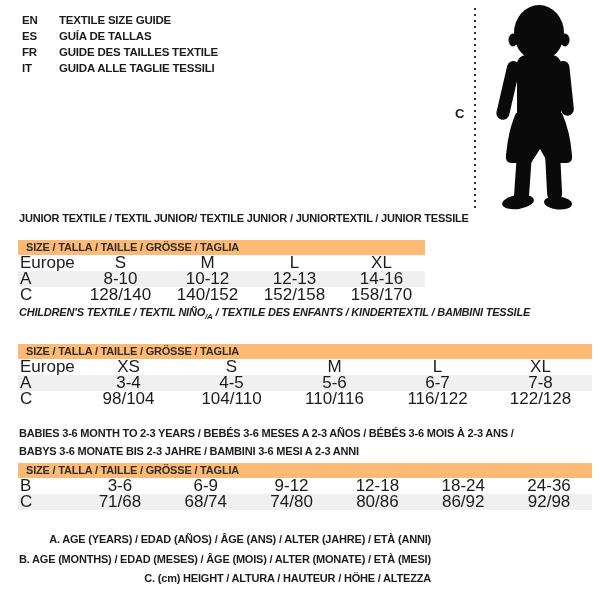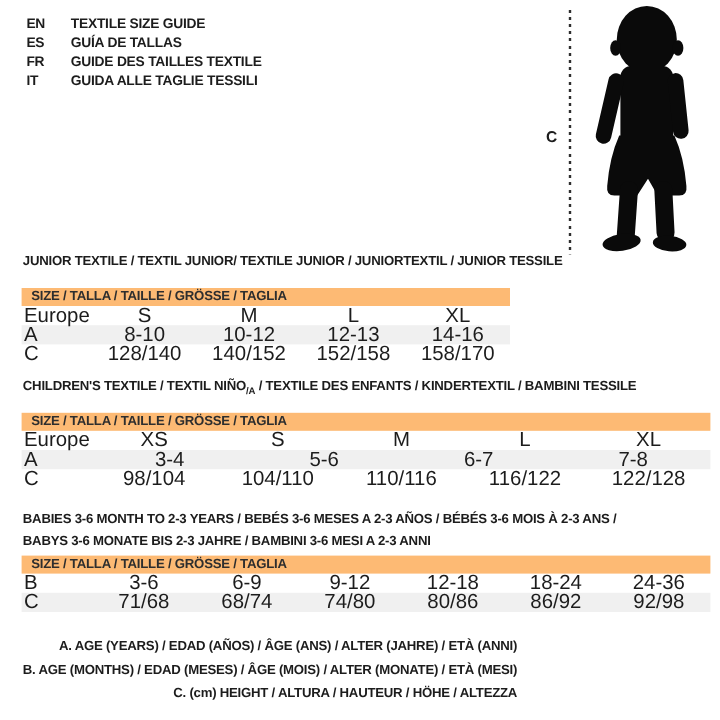--- a/index.html
+++ b/index.html
@@ -122,34 +122,35 @@
     </div>
     <div class="trow">
       <div class="tlabel">C</div>
       <div class="tcell">128/140</div>
       <div class="tcell">140/152</div>
       <div class="tcell">152/158</div>
       <div class="tcell">158/170</div>
     </div>
   </div>
 
-  <div class="sec-title" style="top:316px;"><span>CHILDREN'S TEXTILE / TEXTIL NIÑO</span><sub>/A</sub><span> / TEXTILE DES ENFANTS / KINDERTEXTIL / BAMBINI TESSILE</span></div>
+  <div class="sec-title" style="top:306px;font-style:italic;"><span>CHILDREN'S TEXTILE / TEXTIL NIÑO</span><sub>/A</sub><span> / TEXTILE DES ENFANTS / KINDERTEXTIL / BAMBINI TESSILE</span></div>
   <div class="sizeguide-table" style="top:344px; width:574px;">
     <div class="size-bar">SIZE / TALLA / TAILLE / GRÖSSE / TAGLIA</div>
     <div class="trow">
       <div class="tlabel">Europe</div>
       <div class="tcell">XS</div>
       <div class="tcell">S</div>
       <div class="tcell">M</div>
       <div class="tcell">L</div>
       <div class="tcell">XL</div>
     </div>
     <div class="trow shaded">
       <div class="tlabel">A</div>
       <div class="tcell">3-4</div>
+      <div class="tcell">4-5</div>
       <div class="tcell">5-6</div>
       <div class="tcell">6-7</div>
       <div class="tcell">7-8</div>
     </div>
     <div class="trow">
       <div class="tlabel">C</div>
       <div class="tcell">98/104</div>
       <div class="tcell">104/110</div>
       <div class="tcell">110/116</div>
       <div class="tcell">116/122</div>

